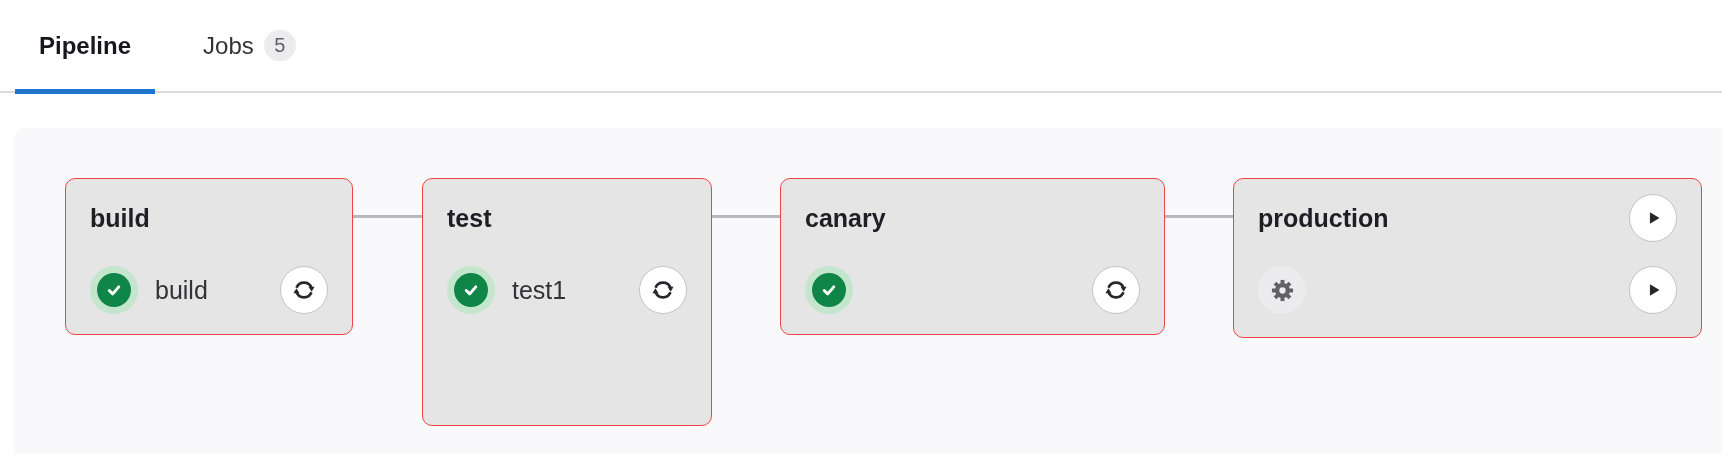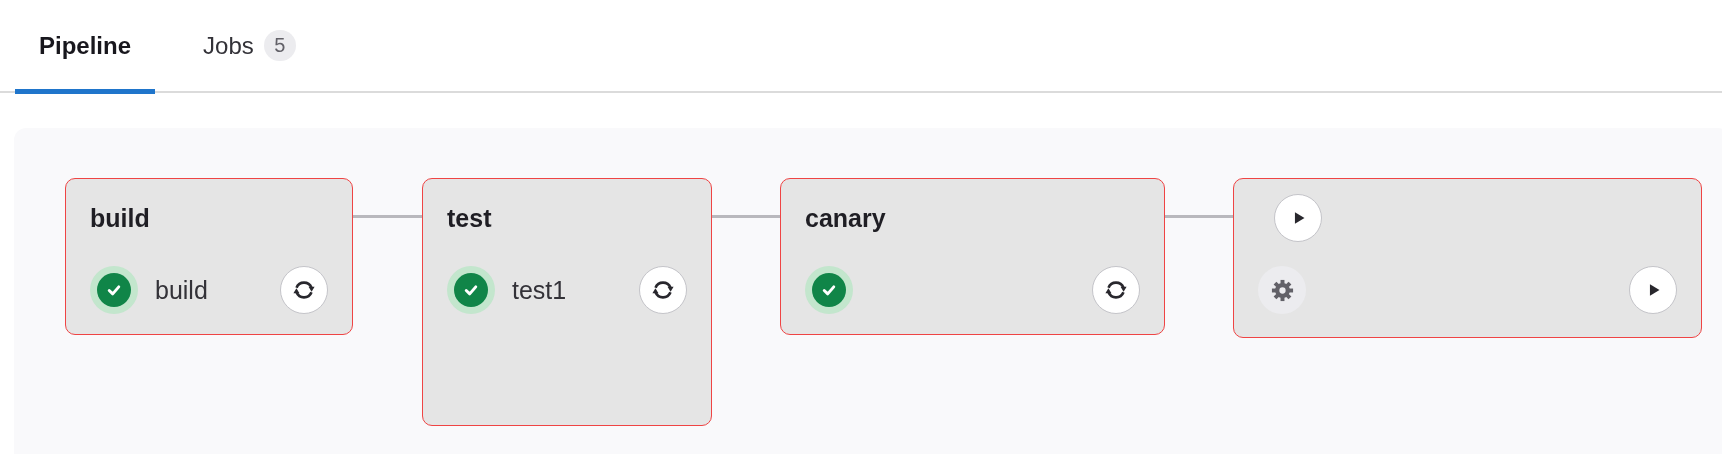--- a/index.html
+++ b/index.html
@@ -207,20 +207,21 @@
               <polygon points="15.9,9.3 21.1,9.3 18.5,13.4" fill="#28272d"></polygon>
             </g>
           </svg>
         </button>
       </div>
     </div>
   </section>
 
   <section class="stage-card" id="stage-production">
     <div class="stage-header">
+      <span class="stage-title">production</span>
       <button class="action-btn">
         <svg width="26" height="26" viewBox="0 0 24 24">
           <polygon points="9.2,6.8 18,12 9.2,17.2" fill="#28272d"></polygon>
         </svg>
       </button>
     </div>
     <div class="jobs">
       <div class="job-row">
         <span class="status-icon status-manual">
           <svg width="27" height="27" viewBox="0 0 24 24">

